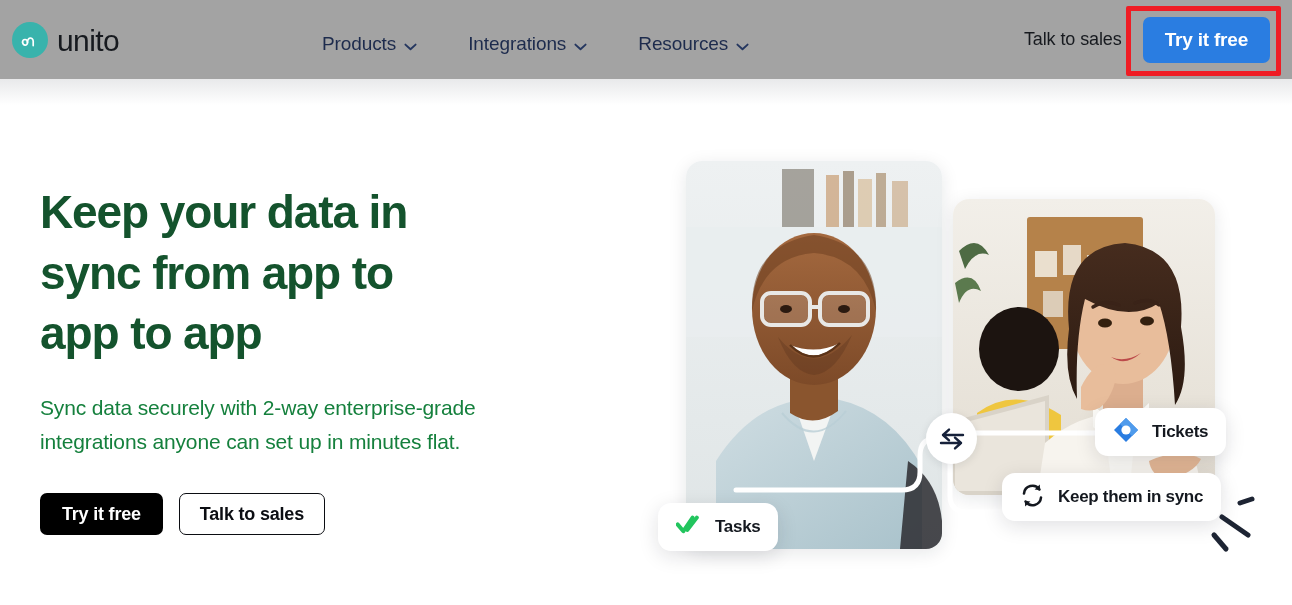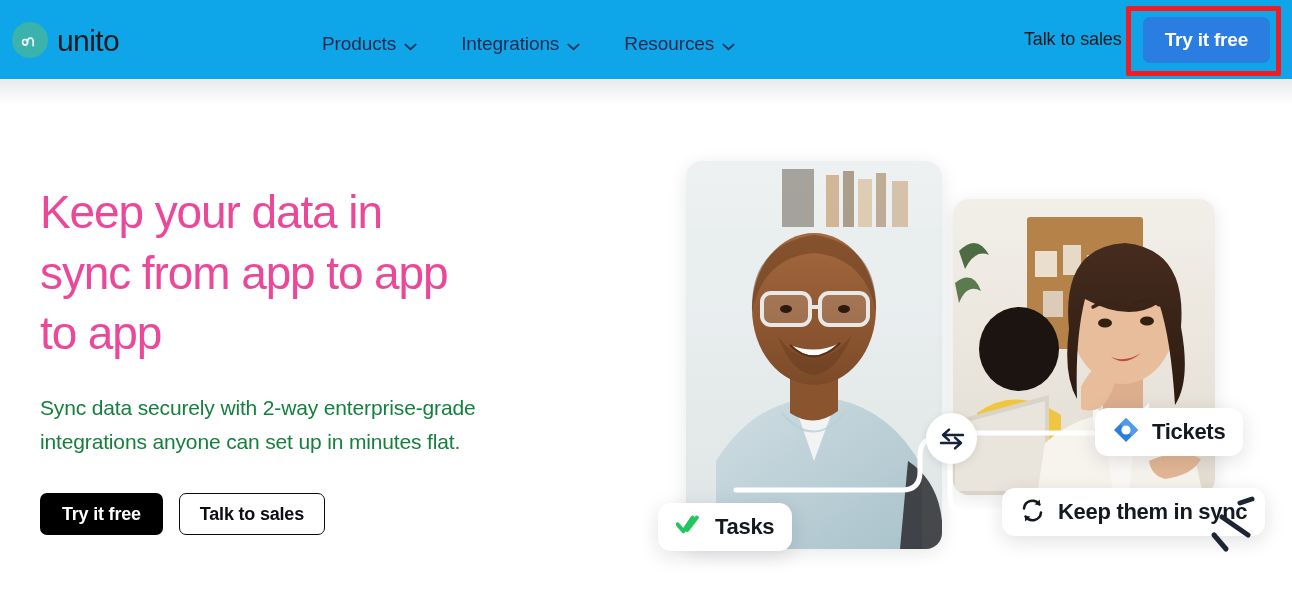--- a/index.html
+++ b/index.html
@@ -20,21 +20,21 @@
     background: #ffffff;
     overflow: hidden;
   }
 
   
   .header {
     position: absolute;
     left: 0; top: 0;
     width: 1292px;
     height: 79px;
-    background: #0ea5e9;
+    background: #a3a3a3;
     z-index: 40;
   }
   .header-shadow {
     position: absolute;
     left: 0; top: 79px;
     width: 1292px;
     height: 26px;
     background: linear-gradient(to bottom, rgba(120,125,135,0.17), rgba(120,125,135,0.0));
     z-index: 38;
     pointer-events: none;
@@ -66,21 +66,21 @@
     top: 1px;
   }
 
   
   .nav {
     position: absolute;
     left: 300px; top: 0;
     height: 87px;
     display: flex;
     align-items: center;
-    gap: 0;
+    gap: 7px;
   }
   .nav-item {
     display: flex;
     align-items: center;
     gap: 8px;
     font-size: 19px;
     color: #1d2b4d;
     padding: 8px 22px;
     cursor: pointer;
     white-space: nowrap;
@@ -128,24 +128,24 @@
     border: 5px solid #ef1c24;
     border-radius: 2px;
     z-index: 60;
     pointer-events: none;
   }
 
   
   .hero-text { position: absolute; left: 40px; top: 182px; width: 560px; }
   .headline {
     font-size: 46px;
-    font-weight: 400;
+    font-weight: 700;
     line-height: 1.32;
     letter-spacing: -1.1px;
-    color: #ec4899;
+    color: #14532d;
     width: 420px;
   }
   .subhead {
     margin-top: 27px;
     font-size: 21px;
     line-height: 1.62;
     color: #15803d;
     letter-spacing: -0.15px;
     width: 520px;
   }
@@ -217,28 +217,28 @@
     border-radius: 13px;
     display: flex;
     align-items: center;
     box-shadow: 0 5px 20px rgba(20,25,40,0.13);
     height: 48px;
     padding: 0 18px;
     gap: 13px;
     white-space: nowrap;
   }
   .badge-label {
-    font-size: 22px;
+    font-size: 17px;
     font-weight: 700;
     color: #14181f;
     letter-spacing: -0.3px;
   }
   .badge-tasks   { left: 18px;  top: 326px; margin-top: 37px; }
   .badge-tickets { left: 455px; top: 268px; }
-  .badge-sync    { left: 362px; top: 348px; justify-content: space-between; }
+  .badge-sync    { left: 362px; top: 333px; justify-content: space-between; }
 
   .sparkle { position: absolute; left: 570px; top: 355px; }
 </style>
 </head>
 <body>
 
 <div id="page">
 
   <div class="header">
 

